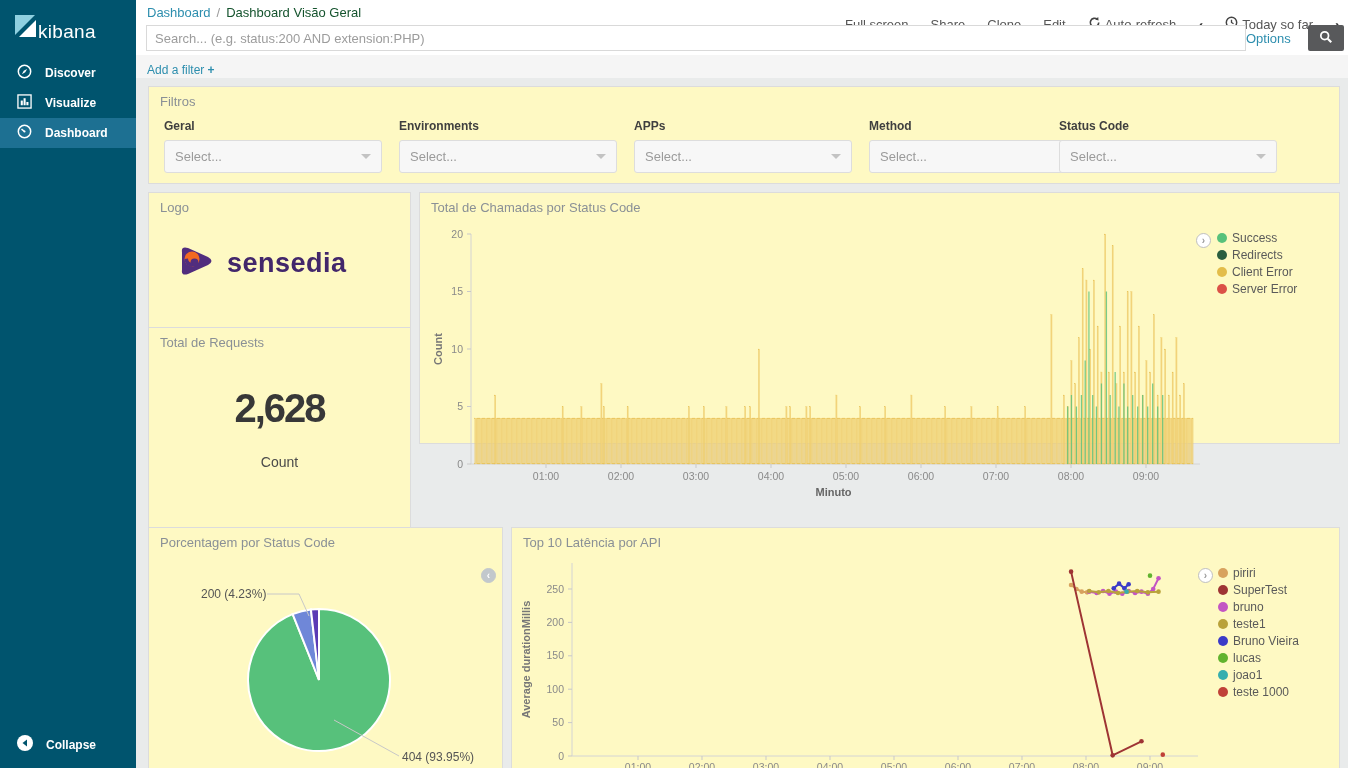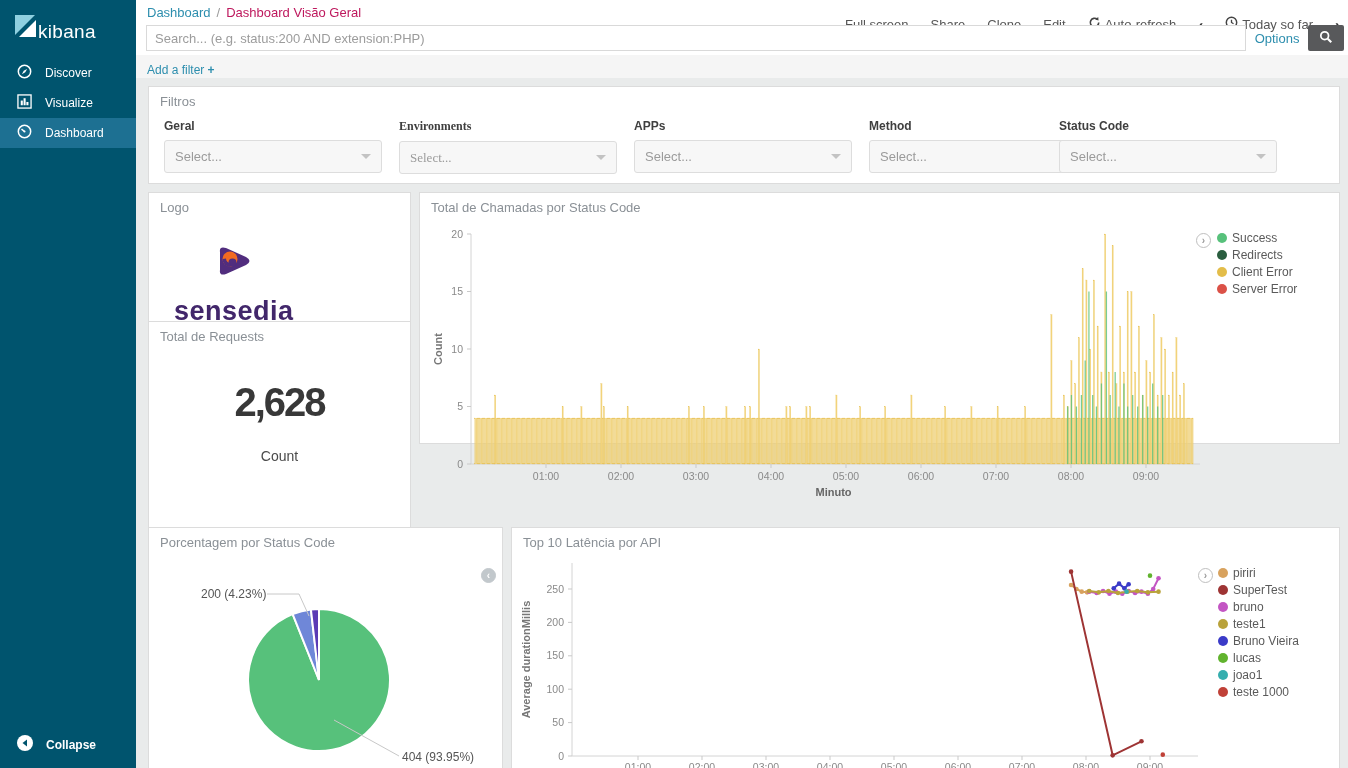--- a/index.html
+++ b/index.html
@@ -5,51 +5,51 @@
   * { margin:0; padding:0; box-sizing:border-box; }
   html,body { width:1348px; height:768px; overflow:hidden; background:#fff;
     font-family:"Liberation Sans","DejaVu Sans",sans-serif; }
   #app { position:relative; width:1348px; height:768px; overflow:hidden; }
 
   
   #sidebar { position:absolute; left:0; top:0; width:136px; height:768px; background:#00546e; z-index:5; }
   #brand { display:flex; align-items:flex-end; padding:13px 12px 15px 12px; }
   #brand .word { color:#fff; font-size:19px; letter-spacing:.3px; }
   .nav-item { display:flex; align-items:center; gap:13px; height:30px; padding-left:17px;
-    color:#fff; font-size:12px; font-weight:400; cursor:pointer; }
+    color:#fff; font-size:12px; font-weight:700; cursor:pointer; }
   .nav-item.active { background:#1d7092; }
   #collapse { position:absolute; bottom:6px; left:0; right:0; display:flex; align-items:center; gap:13px;
     padding:8px 0 8px 17px; color:#fff; font-size:12px; font-weight:700; cursor:pointer; }
 
   
   #header { position:absolute; left:136px; top:0; width:1212px; background:#fff; }
   #topbar { display:flex; align-items:center; height:21px; padding:3px 8px 0 11px; font-size:13px; }
   #breadcrumb { display:flex; gap:6px; align-items:center; }
   #breadcrumb .root { color:#2d8eae; cursor:pointer; }
   #breadcrumb .sep { color:#9a9a9a; }
-  #breadcrumb .cur { color:#be185d; }
+  #breadcrumb .cur { color:#14532d; }
   #topmenu { margin-left:auto; display:flex; align-items:center; gap:22px; color:#555;margin-top:24px; }
   #topmenu .mi { cursor:pointer; }
   #topmenu .chev { font-size:15px; font-weight:700; color:#333; cursor:pointer; line-height:1; }
   .with-ic { display:flex; align-items:center; gap:4px; }
   #searchrow { display:flex; align-items:center; padding:4px 4px 4px 10px; }
   #search-input { flex:0 0 1100px; height:26px; border:1px solid #d9d9d9; border-radius:0;
     padding:0 8px; font-size:13px; color:#444; font-family:inherit; }
   #search-input::placeholder { color:#9c9c9c; }
-  #options-link { width:64px; text-align:center; color:#2d8eae; font-size:13px; cursor:pointer; }
+  #options-link { width:64px; color:#2d8eae; font-size:13px; cursor:pointer; }
   #search-btn { width:37px; height:26px; background:#58595b; border:none; border-radius:2px;
     display:flex; align-items:center; justify-content:center; cursor:pointer; }
   #filterbar { height:31px; background:#f5f5f5; border-bottom:1px solid #e2e2e2;
     display:flex; align-items:center; padding-left:11px; font-size:12px;text-align:right; }
   #addfilter { color:#2d8eae; cursor:pointer; }
   #addfilter .plus { font-weight:700; margin-left:3px; }
 
   
   #content { position:absolute; left:136px; top:78px; width:1212px; height:690px; background:#e9ebeb; overflow:hidden; }
-  .panel { position:absolute; background:#ffffff; border:1px solid #dcdcdc; }
+  .panel { position:absolute; background:#fef9c3; border:1px solid #dcdcdc; }
   .ptitle { position:absolute; left:11px; top:7px; font-size:13px; color:#8a9096; white-space:nowrap; }
 
   
   .ffield { position:absolute; top:32px; width:218px; }
   .ffield .flabel { font-size:12px; font-weight:700; color:#3f3f3f; margin-bottom:7px; }
   .fselect { height:33px; background:#f7f7f7; border:1px solid #ddd; border-radius:3px;
     display:flex; align-items:center; padding:0 10px; font-size:13px; color:#9b9b9b; cursor:pointer; }
   .caret { margin-left:auto; width:0; height:0; border-left:5px solid transparent;
     border-right:5px solid transparent; border-top:5px solid #c3c3c3; }
 
@@ -182,21 +182,21 @@
 
     <div class="panel" style="left:12px; top:8px; width:1192px; height:98px;">
       <div class="ptitle">Filtros</div>
       <div class="ffield" style="left:15px;">
         <div class="flabel">Geral</div>
         <div class="fselect">
           <span>Select...</span>
           <span class="caret"></span>
         </div>
       </div>
-      <div class="ffield" style="left:250px;font-family:Liberation Serif, serif;">
+      <div class="ffield" style="left:250px;">
         <div class="flabel">Environments</div>
         <div class="fselect">
           <span>Select...</span>
           <span class="caret"></span>
         </div>
       </div>
       <div class="ffield" style="left:485px;">
         <div class="flabel">APPs</div>
         <div class="fselect">
           <span>Select...</span>
@@ -214,34 +214,34 @@
         <div class="flabel">Status Code</div>
         <div class="fselect">
           <span>Select...</span>
           <span class="caret"></span>
         </div>
       </div>
     </div>
 
     <div class="panel" style="left:12px; top:114px; width:263px; height:141px;">
       <div class="ptitle">Logo</div>
-      <div style="position:absolute; left:25px; top:46px; display:flex; align-items:center; gap:9px;flex-direction:column;">
+      <div style="position:absolute; left:25px; top:46px; display:flex; align-items:center; gap:9px;">
         <span>
           <svg width="44" height="44" viewBox="0 0 44 44">
             <path d="M8 13 Q 7 7 14 9 L 34 18 Q 41 22 34 26 L 14 35 Q 7 37 8 31 Z" fill="#512d7e"></path>
             <circle cx="18" cy="20" r="7.5" fill="#f26a21"></circle>
             <circle cx="20.5" cy="23.5" r="4" fill="#512d7e"></circle>
             <path d="M10.5 20 a8 8 0 0 0 8 8 l 0 -4 a4.5 4.5 0 0 1 -4.5 -4.5 Z" fill="#512d7e"></path>
           </svg>
         </span>
         <span style="font-size:27px; font-weight:700; color:#42276b; letter-spacing:.5px;">sensedia</span>
       </div>
     </div>
 
-    <div class="panel" style="left:12px; top:243px; width:263px; height:218px;">
+    <div class="panel" style="left:12px; top:249px; width:263px; height:218px;">
       <div class="ptitle">Total de Requests</div>
       <div id="big-number">2,628</div>
       <div id="big-unit">Count</div>
     </div>
 
     <div class="panel" style="left:283px; top:114px; width:921px; height:252px;">
       <div class="ptitle">Total de Chamadas por Status Code</div>
       <svg id="bar-svg" width="919" height="326" style="position:absolute;left:0;top:0;">
           <line x1="51" y1="41" x2="51" y2="271" stroke="#d4d4d4"></line>
           <line x1="51" y1="271" x2="780" y2="271" stroke="#d4d4d4"></line>

